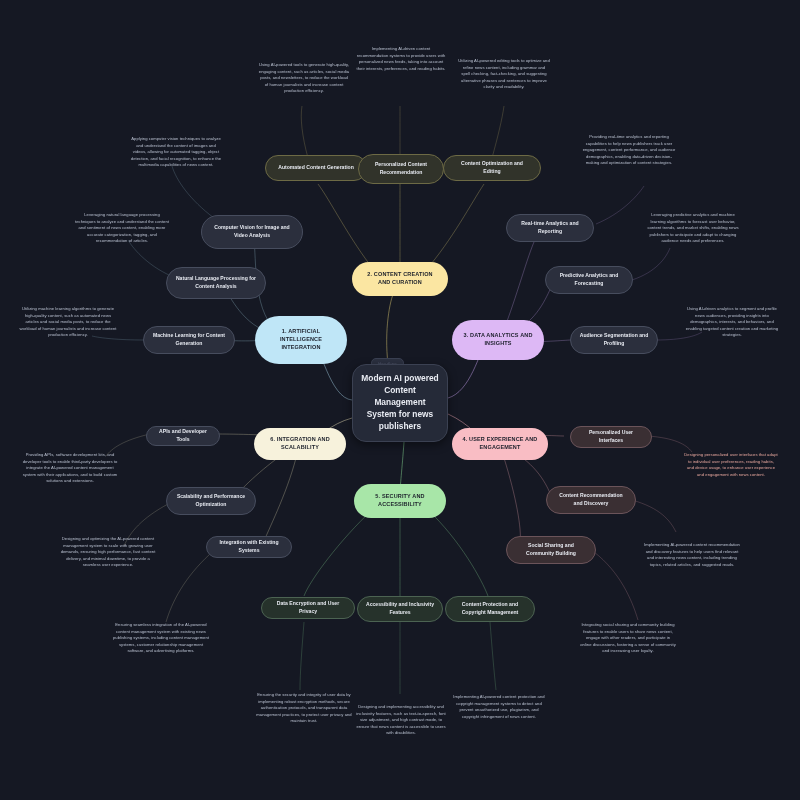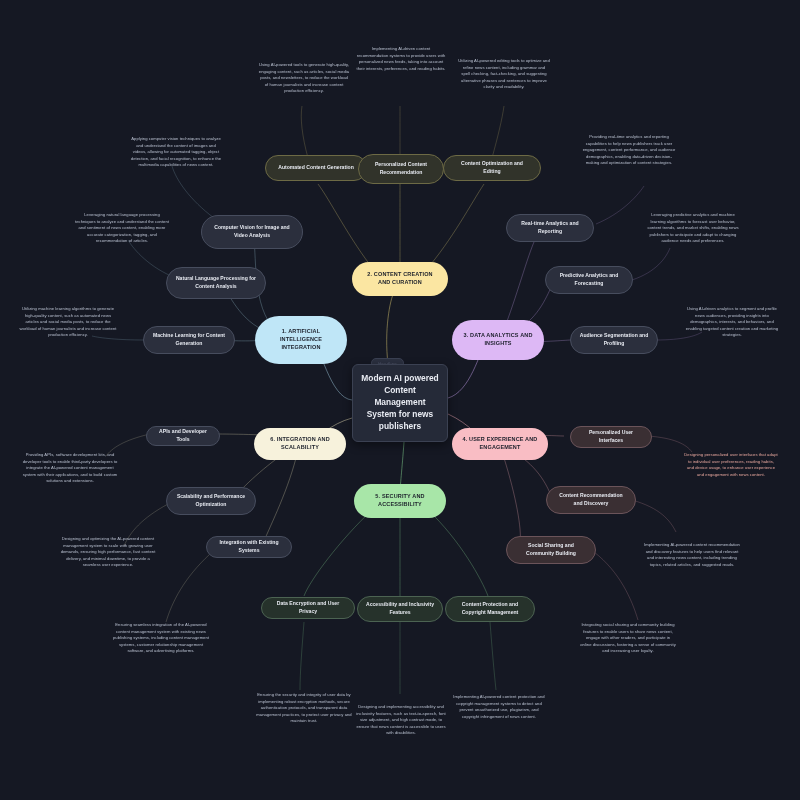--- a/index.html
+++ b/index.html
@@ -6,21 +6,21 @@
   #canvas{
     position:relative;width:800px;height:800px;overflow:hidden;
     background:#151823;
     font-family:"Liberation Sans","DejaVu Sans",sans-serif;
   }
   #edges{position:absolute;left:0;top:0;width:800px;height:800px;}
 
   
   .root{
     position:absolute;left:352px;top:364px;width:96px;height:78px;
-    background:#252a38;border:1px solid #3b4152;border-radius:6px;
+    background:#252a38;border:1px solid #3b4152;border-radius:14px;
     display:flex;align-items:center;justify-content:center;text-align:center;
     color:#e9ecf3;font-size:8.4px;line-height:1.42;font-weight:600;
     padding:8px 6px;box-sizing:border-box;
     box-shadow:0 3px 10px rgba(0,0,0,.45);
   }
   .root-badge{
     position:absolute;left:371px;top:358px;
     background:#2b3040;border:1px solid #3a4052;border-radius:6px;
     color:#4d5468;font-size:4.4px;letter-spacing:.2px;
     padding:1.5px 6px;white-space:nowrap;

